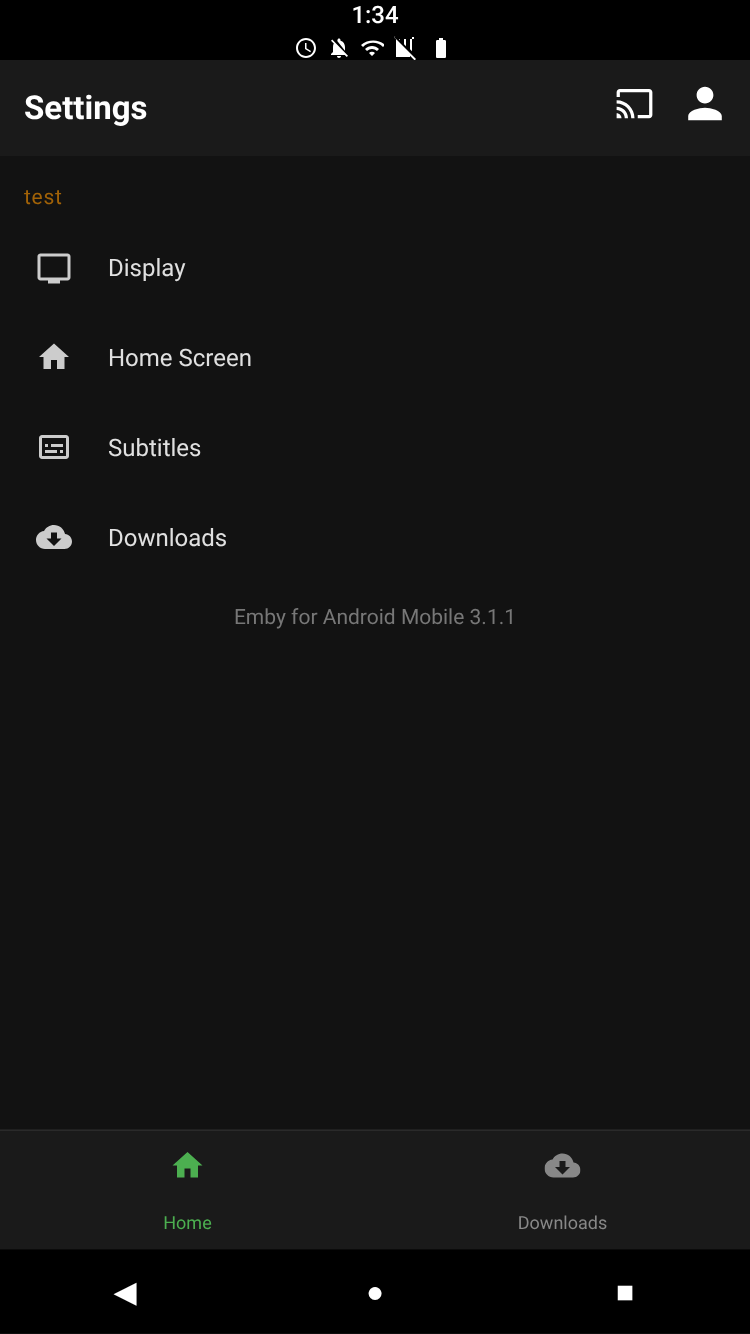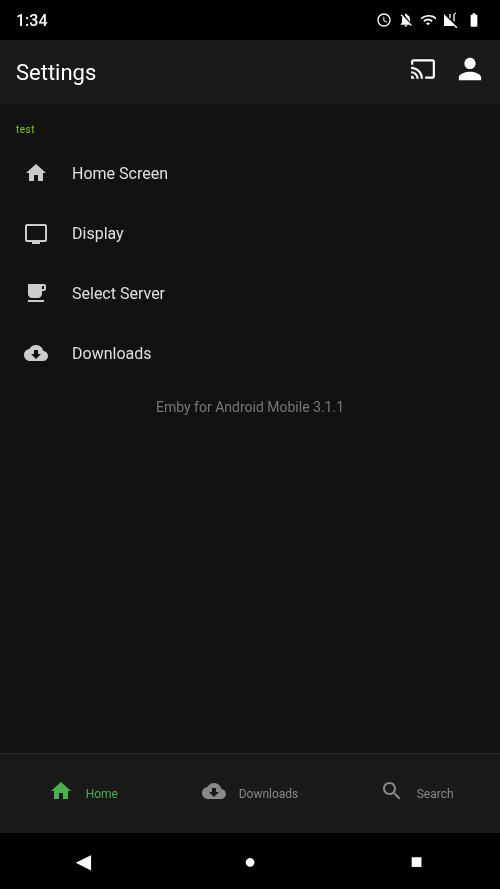--- a/index.html
+++ b/index.html
@@ -20,20 +20,21 @@
 
     
     .status-bar {
       width: 100%;
       height: 40px;
       background-color: #000000;
       display: flex;
       align-items: center;
       justify-content: space-between;
       padding: 0 16px;
+      flex-direction: column;
     }
 
     .status-time {
       font-size: 16px;
       font-weight: 500;
       color: #ffffff;
     }
 
     .status-icons {
       display: flex;
@@ -47,21 +48,21 @@
       height: 64px;
       background-color: #1a1a1a;
       display: flex;
       align-items: center;
       justify-content: space-between;
       padding: 0 16px;
     }
 
     .app-bar-title {
       font-size: 22px;
-      font-weight: 400;
+      font-weight: 700;
       color: #ffffff;
     }
 
     .app-bar-icons {
       display: flex;
       align-items: center;
       gap: 20px;
     }
 
     .app-bar-icon {
@@ -75,22 +76,22 @@
       width: 100%;
       height: calc(889px - 40px - 64px - 80px - 56px);
       overflow-y: auto;
       background-color: #121212;
       padding-bottom: 10px;
     }
 
     
     .section-header {
       padding: 20px 16px 8px 16px;
-      font-size: 10px;
-      color: #84cc16;
+      font-size: 14px;
+      color: #a16207;
       letter-spacing: 0.5px;
     }
 
     
     .menu-item {
       display: flex;
       align-items: center;
       padding: 16px 16px;
       cursor: pointer;
       min-height: 60px;
@@ -130,22 +131,23 @@
       height: 80px;
       background-color: #1a1a1a;
       display: flex;
       align-items: center;
       border-top: 1px solid #2a2a2a;
     }
 
     .nav-item {
       flex: 1;
       display: flex;
-      align-items: center;
-      justify-content: center;
+      flex-direction: column;
+      align-items: center;
+      justify-content: space-between;
       cursor: pointer;
       padding: 8px 0;
       gap: 13px;
     }
 
     .nav-item-icon {
       font-size: 24px;
       color: #888888;
     }
 
@@ -247,45 +249,45 @@
   </div>
 </div>
 
 <div class="content">
 
   <div class="section-header">test</div>
 
   <div class="menu-item">
     <div class="menu-item-icon">
       <svg class="icon-svg" viewBox="0 0 24 24" fill="#cccccc">
-        <path d="M10 20v-6h4v6h5v-8h3L12 3 2 12h3v8z"></path>
+        <path d="M21 3H3c-1.1 0-2 .9-2 2v14c0 1.1.9 2 2 2h5v2h8v-2h5c1.1 0 1.99-.9 1.99-2L23 5c0-1.1-.9-2-2-2zm0 16H3V5h18v14z"></path>
       </svg>
     </div>
-    <span class="menu-item-label">Home Screen</span>
+    <span class="menu-item-label">Display</span>
   </div>
 
   <div class="menu-item">
     <div class="menu-item-icon">
       <svg class="icon-svg" viewBox="0 0 24 24" fill="#cccccc">
-        <path d="M21 3H3c-1.1 0-2 .9-2 2v14c0 1.1.9 2 2 2h5v2h8v-2h5c1.1 0 1.99-.9 1.99-2L23 5c0-1.1-.9-2-2-2zm0 16H3V5h18v14z"></path>
+        <path d="M10 20v-6h4v6h5v-8h3L12 3 2 12h3v8z"></path>
       </svg>
     </div>
-    <span class="menu-item-label">Display</span>
-  </div>
-
+    <span class="menu-item-label">Home Screen</span>
+  </div>
 
 
   <div class="menu-item">
     <div class="menu-item-icon">
       <svg class="icon-svg" viewBox="0 0 24 24" fill="#cccccc">
-        <path d="M20 3H4v10c0 2.21 1.79 4 4 4h6c2.21 0 4-1.79 4-4v-3h2c1.11 0 2-.89 2-2V5c0-1.11-.89-2-2-2zm0 5h-2V5h2v3zM4 19h16v2H4z"></path>
+        <path d="M20 4H4c-1.1 0-2 .9-2 2v12c0 1.1.9 2 2 2h16c1.1 0 2-.9 2-2V6c0-1.1-.9-2-2-2zm0 14H4V6h16v12zM6 10h2v2H6v-2zm0 4h8v2H6v-2zm10 0h2v2h-2v-2zm-6-4h8v2h-8v-2z"></path>
       </svg>
     </div>
-    <span class="menu-item-label">Select Server</span>
-  </div>
+    <span class="menu-item-label">Subtitles</span>
+  </div>
+
 
 
 
   <div class="menu-item">
     <div class="menu-item-icon">
       <svg class="icon-svg" viewBox="0 0 24 24" fill="#cccccc">
         <path d="M19.35 10.04C18.67 6.59 15.64 4 12 4 9.11 4 6.6 5.64 5.35 8.04 2.34 8.36 0 10.91 0 14c0 3.31 2.69 6 6 6h13c2.76 0 5-2.24 5-5 0-2.64-2.05-4.78-4.65-4.96zM17 13l-5 5-5-5h3V9h4v4h3z"></path>
       </svg>
     </div>
     <span class="menu-item-label">Downloads</span>
@@ -309,28 +311,20 @@
   <div class="nav-item">
     <span class="nav-item-icon">
       <svg class="icon-svg" viewBox="0 0 24 24" fill="#888888">
         <path d="M19.35 10.04C18.67 6.59 15.64 4 12 4 9.11 4 6.6 5.64 5.35 8.04 2.34 8.36 0 10.91 0 14c0 3.31 2.69 6 6 6h13c2.76 0 5-2.24 5-5 0-2.64-2.05-4.78-4.65-4.96zM17 13l-5 5-5-5h3V9h4v4h3z"></path>
       </svg>
     </span>
     <span class="nav-item-label">Downloads</span>
   </div>
 
 
-  <div class="nav-item">
-    <span class="nav-item-icon">
-      <svg class="icon-svg" viewBox="0 0 24 24" fill="#888888">
-        <path d="M15.5 14h-.79l-.28-.27C15.41 12.59 16 11.11 16 9.5 16 5.91 13.09 3 9.5 3S3 5.91 3 9.5 5.91 16 9.5 16c1.61 0 3.09-.59 4.23-1.57l.27.28v.79l5 4.99L20.49 19l-4.99-5zm-6 0C7.01 14 5 11.99 5 9.5S7.01 5 9.5 5 14 7.01 14 9.5 11.99 14 9.5 14z"></path>
-      </svg>
-    </span>
-    <span class="nav-item-label">Search</span>
-  </div>
 
 </div>
 
 <div class="system-nav">
   <div class="sys-nav-btn">◀</div>
   <div class="sys-nav-btn">●</div>
   <div class="sys-nav-btn">■</div>
 </div>
 
 </body></html>

